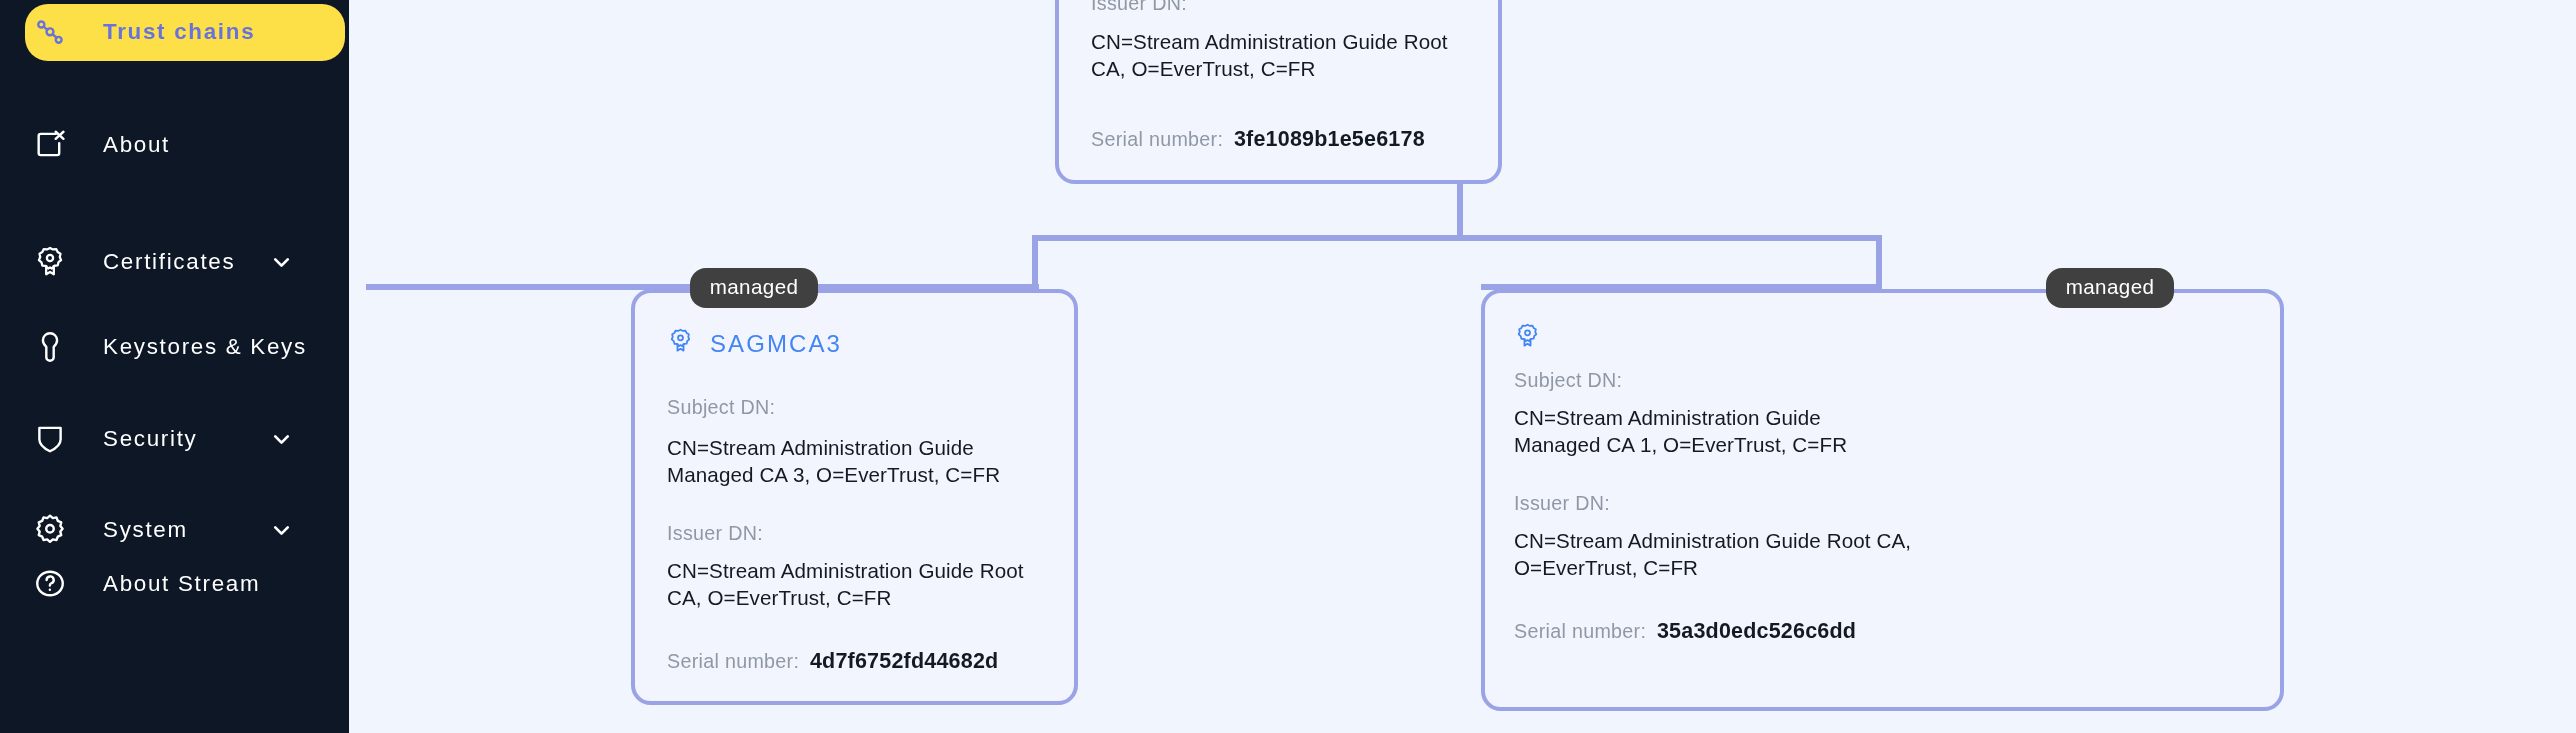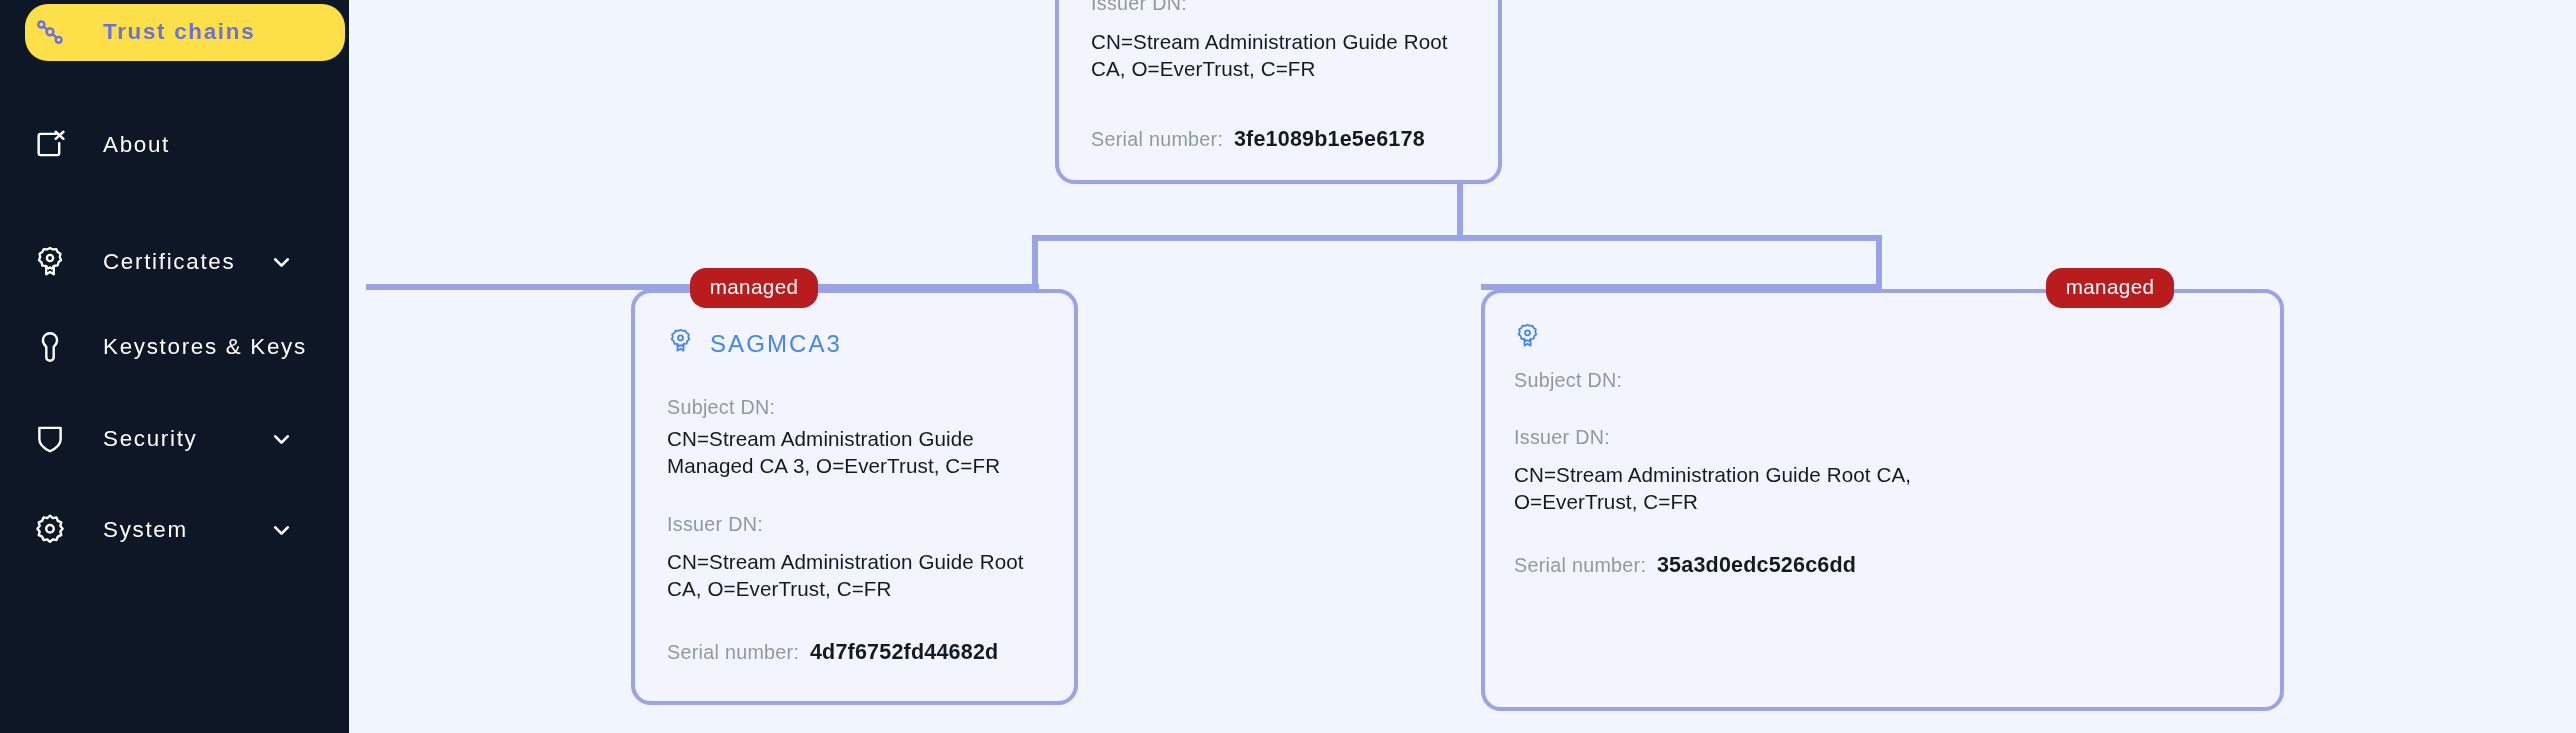--- a/index.html
+++ b/index.html
@@ -108,21 +108,21 @@
   .serial-row .field-label { margin-right: 10.7px; }
   .serial-value {
     color: #141a24;
     font-size: 21.5px;
     font-weight: bold;
     letter-spacing: 0.2px;
   }
 
   .badge {
     position: absolute;
-    background: #b91c1c;
+    background: #404040;
     color: #ffffff;
     font-size: 20.6px;
     letter-spacing: 0.4px;
     border-radius: 16px;
     padding: 7.2px 19.7px 9px 19.7px;
     white-space: nowrap;
   }
 </style>
 </head>
 <body>
@@ -202,20 +202,30 @@
         </svg>
       </span>
       <span class="lbl">System</span>
       <span class="chev">
         <svg width="25" height="25" viewBox="0 0 24 24" fill="none" stroke="#ffffff" stroke-width="2.6" stroke-linecap="round" stroke-linejoin="round">
             <polyline points="6 9.5 12 15.5 18 9.5"></polyline>
           </svg>
       </span>
     </div>
 
+    <div class="nav-item" style="top:555px;height:57px;">
+      <span class="ico">
+        <svg width="34" height="34" viewBox="0 0 24 24" fill="none" stroke="#ffffff" stroke-width="1.7" stroke-linecap="round">
+          <ellipse cx="12" cy="12" rx="9" ry="8.3"></ellipse>
+          <path d="M9.6 9.5a2.5 2.5 0 1 1 3.2 2.4c-.6.2-.9.8-.9 1.5"></path>
+          <circle cx="11.9" cy="16.4" r=".85" fill="#ffffff" stroke="none"></circle>
+        </svg>
+      </span>
+      <span class="lbl">About Stream</span>
+    </div>
 
 
   </nav>
 
   <div class="canvas">
 
     <div class="conn" style="left:1091px; top:179px; width:6.3px; height:61px;"></div>
 
     <div class="conn" style="left:666px; top:235px; width:850px; height:6.3px;"></div>
 
@@ -244,21 +254,21 @@
             <svg width="27" height="27" viewBox="0 0 24 24" fill="none" stroke="#4285f4" stroke-width="1.6" stroke-linejoin="round">
               <path d="M12 2.4l2.1 1.1 2.3-.3 1 2.1 2 1.2-.5 2.3.9 2.2-1.8 1.5-.6 2.3-2.3.2L13.3 17 12 16.1 10.7 17l-1.8-1.9-2.3-.2-.6-2.3L4.2 11l.9-2.2L4.6 6.5l2-1.2 1-2.1 2.3.3z"></path>
               <circle cx="12" cy="9.6" r="2.2"></circle>
               <path d="M9.3 14.6V21l2.7-1.6L14.7 21v-6.4"></path>
             </svg>
           </span>
           <span>SAGMCA3</span>
         </div>
 
         <div class="field-label" style="margin-top:36px;">Subject DN:</div>
-        <div class="field-value" style="margin-top:6px; max-width:376px;">CN=Stream Administration Guide Managed CA 3, O=EverTrust, C=FR</div>
+        <div class="field-value" style="margin-top:15px; max-width:376px;">CN=Stream Administration Guide Managed CA 3, O=EverTrust, C=FR</div>
 
         <div class="field-label" style="margin-top:34px;">Issuer DN:</div>
         <div class="field-value" style="margin-top:11.6px; max-width:383px;">CN=Stream Administration Guide Root CA, O=EverTrust, C=FR</div>
 
         <div class="serial-row" style="margin-top:38px;">
           <span class="field-label">Serial number:</span>
           <span class="serial-value">4d7f6752fd44682d</span>
         </div>
       </div>
     </div>
@@ -270,20 +280,21 @@
           <span class="cert-ico">
             <svg width="27" height="27" viewBox="0 0 24 24" fill="none" stroke="#4285f4" stroke-width="1.6" stroke-linejoin="round">
               <path d="M12 2.4l2.1 1.1 2.3-.3 1 2.1 2 1.2-.5 2.3.9 2.2-1.8 1.5-.6 2.3-2.3.2L13.3 17 12 16.1 10.7 17l-1.8-1.9-2.3-.2-.6-2.3L4.2 11l.9-2.2L4.6 6.5l2-1.2 1-2.1 2.3.3z"></path>
               <circle cx="12" cy="9.6" r="2.2"></circle>
               <path d="M9.3 14.6V21l2.7-1.6L14.7 21v-6.4"></path>
             </svg>
           </span>
         </div>
 
         <div class="field-label" style="margin-top:14.3px;">Subject DN:</div>
+        <div class="field-value" style="margin-top:11.6px; max-width:394px;">CN=Stream Administration Guide Managed CA 1, O=EverTrust, C=FR</div>
 
         <div class="field-label" style="margin-top:34px;">Issuer DN:</div>
         <div class="field-value" style="margin-top:11.6px; max-width:403px;">CN=Stream Administration Guide Root CA, O=EverTrust, C=FR</div>
 
         <div class="serial-row" style="margin-top:38px;">
           <span class="field-label">Serial number:</span>
           <span class="serial-value">35a3d0edc526c6dd</span>
         </div>
       </div>
     </div>

